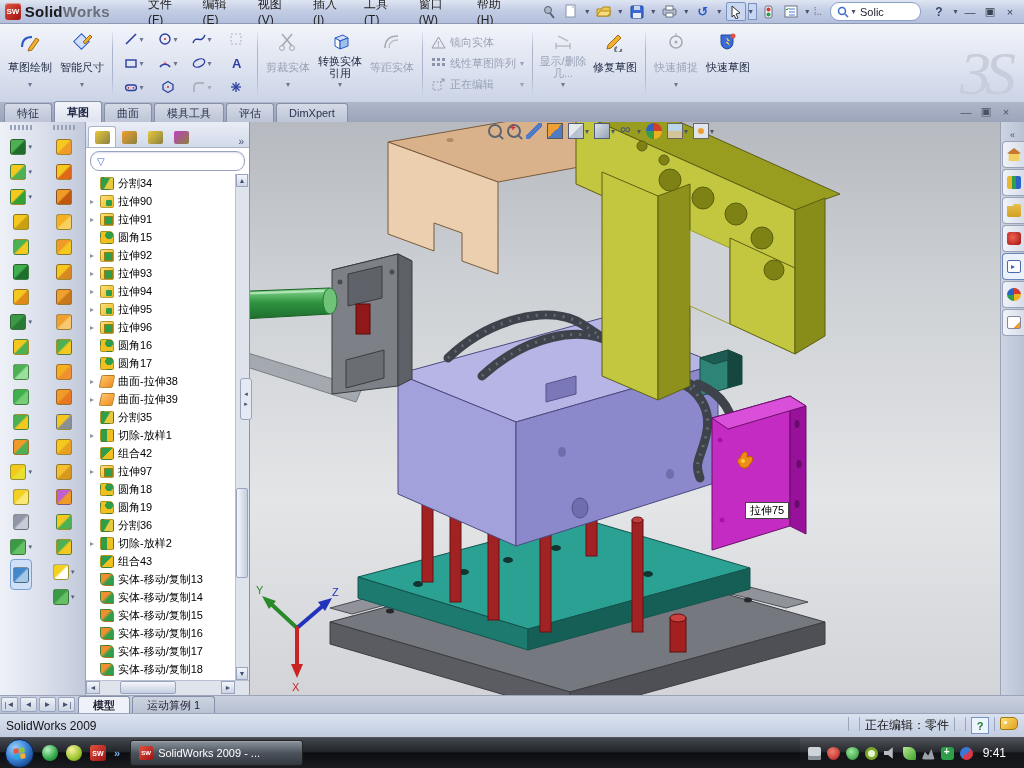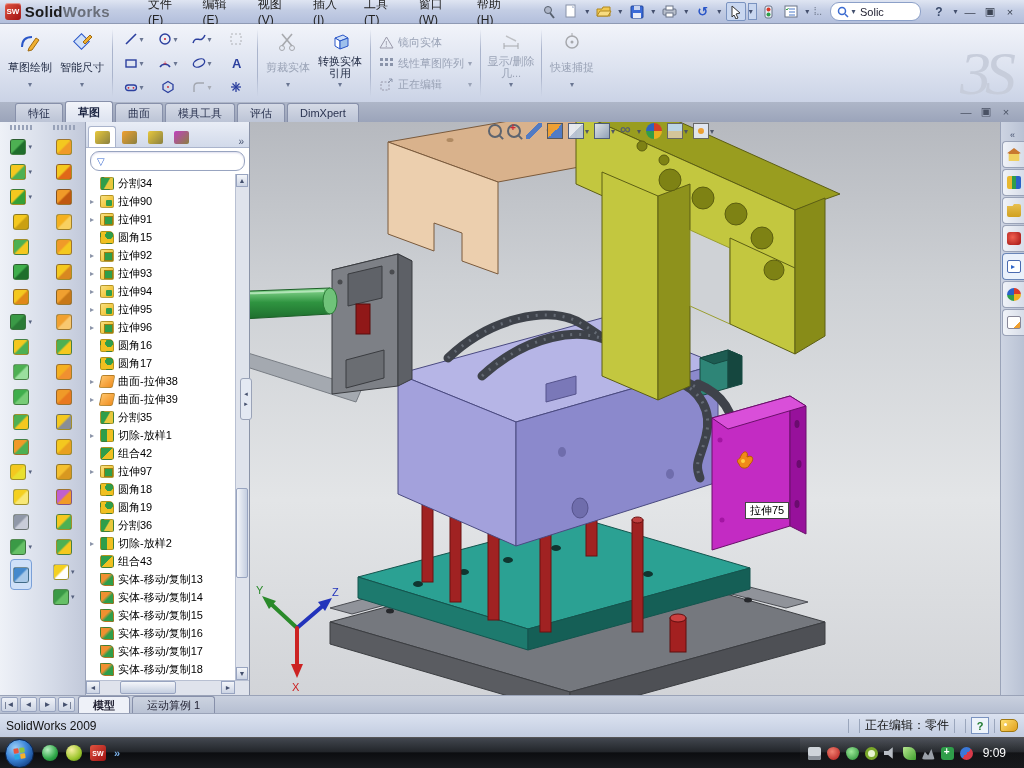--- a/index.html
+++ b/index.html
@@ -41,21 +41,21 @@
   .gcell{display:flex;align-items:center;justify-content:center;gap:1px;border-radius:2px;}
   .gcell .caret{font-size:8px;color:#6a7692;}
   .gcell.disabled{opacity:.45;filter:grayscale(1);}
   #stackgrp{display:flex;flex-direction:column;justify-content:center;gap:2px;}
   .stackbtn{display:flex;align-items:center;gap:4px;padding:2px 4px;border-radius:2px;color:#9aa3b6;font-size:11px;}
   .stackbtn .caret{font-size:8px;color:#9aa3b6;margin-left:auto;}
   #watermark{position:absolute;right:14px;top:18px;font-family:"Liberation Serif","DejaVu Serif",serif;
     font-style:italic;font-size:62px;color:#c7cddb;line-height:1;letter-spacing:-6px;}
   
   #tabbar{position:absolute;left:0;top:102px;width:1024px;height:20px;
-    background:linear-gradient(180deg,#aeb6c8,#9ba4ba);display:flex;align-items:flex-end;padding-left:15px;box-sizing:border-box;}
+    background:linear-gradient(180deg,#aeb6c8,#9ba4ba);display:flex;align-items:flex-end;padding-left:4px;box-sizing:border-box;}
   .ctab{height:18px;padding:0 12px;display:flex;align-items:center;font-size:11px;color:#2a3350;
     background:linear-gradient(180deg,#d5dae6,#bcc4d6);border:1px solid #8790aa;border-bottom:none;
     border-radius:3px 3px 0 0;margin-right:2px;}
   .ctab.active{background:linear-gradient(180deg,#f2f4fa,#dde3f0);height:20px;font-weight:bold;color:#1a2340;}
   #docwin{margin-left:auto;display:flex;margin-right:8px;margin-bottom:2px;}
   #docwin .winbtn{color:#4a5264;}
   
   #main{position:absolute;left:0;top:122px;width:1024px;height:573px;background:#cfd2d6;}
   
   #lefttools{position:absolute;left:0;top:0;width:86px;height:573px;display:flex;
@@ -426,20 +426,29 @@
       <span class="bico" data-name="convert-entities-icon">
           <svg class="mini" width="22" height="20">
             <polygon points="6,6 14,3 19,6 11,9" fill="#cfe0f8" stroke="#2a56c8"></polygon>
             <polygon points="6,6 11,9 11,17 6,14" fill="#fff" stroke="#2a56c8"></polygon>
             <polygon points="11,9 19,6 19,14 11,17" fill="#9ec0ec" stroke="#2a56c8"></polygon>
           </svg>
         </span>
       <span class="blabel" data-name="button-label">转换实体引用</span>
       <span class="caret" data-name="chevron-down-icon">▾</span>
     </div>
+    <div class="bigbtn disabled" data-name="offset-entities-button">
+      <span class="bico" data-name="offset-entities-icon">
+          <svg class="mini" width="20" height="20">
+            <path d="M3,16 Q3,4 16,4" fill="none" stroke="#556" stroke-width="1.5"></path>
+            <path d="M7,16 Q7,8 16,8" fill="none" stroke="#889" stroke-width="1.5"></path>
+          </svg>
+        </span>
+      <span class="blabel" data-name="button-label">等距实体</span>
+    </div>
     <div class="rsep"></div>
     <div id="stackgrp" data-name="sketch-pattern-group">
       <span class="stackbtn" data-name="mirror-entities-button">
           <svg class="mini" width="15" height="13">
             <polygon points="7.5,1 14,12 1,12" fill="none" stroke="#99a"></polygon>
             <text x="6" y="11" font-size="9" fill="#99a">!</text>
           </svg>
           <span data-name="button-label">镜向实体</span>
         </span>
       <span class="stackbtn" data-name="linear-sketch-pattern-button">
@@ -471,31 +480,50 @@
           <svg class="mini" width="20" height="20">
             <line x1="3" y1="14" x2="17" y2="14" stroke="#556"></line>
             <line x1="3" y1="11" x2="3" y2="17" stroke="#556"></line>
             <line x1="17" y1="11" x2="17" y2="17" stroke="#556"></line>
             <line x1="5" y1="4" x2="15" y2="9" stroke="#889" stroke-width="1.5"></line>
           </svg>
         </span>
       <span class="blabel" data-name="button-label">显示/删除几...</span>
       <span class="caret" data-name="chevron-down-icon">▾</span>
     </div>
+    <div class="bigbtn" data-name="repair-sketch-button">
+      <span class="bico" data-name="repair-sketch-icon">
+          <svg class="mini" width="20" height="20">
+            <polygon points="3,13 13,3 16,6 6,16 2,17" fill="#f0b030" stroke="#a06a10"></polygon>
+            <path d="M12,15 a3,3 0 1 0 4,2" fill="none" stroke="#778" stroke-width="2"></path>
+          </svg>
+        </span>
+      <span class="blabel" data-name="button-label">修复草图</span>
+    </div>
     <div class="rsep"></div>
     <div class="bigbtn disabled" data-name="quick-snaps-button">
       <span class="bico" data-name="quick-snaps-icon">
           <svg class="mini" width="20" height="20">
             <circle cx="10" cy="10" r="6" fill="none" stroke="#556" stroke-width="1.5"></circle>
             <circle cx="10" cy="10" r="1.5" fill="#556"></circle>
             <line x1="10" y1="1" x2="10" y2="5" stroke="#556"></line>
           </svg>
         </span>
       <span class="blabel" data-name="button-label">快速捕捉</span>
       <span class="caret" data-name="chevron-down-icon">▾</span>
+    </div>
+    <div class="bigbtn" data-name="rapid-sketch-button">
+      <span class="bico" data-name="rapid-sketch-icon">
+          <svg class="mini" width="22" height="20">
+            <path d="M4,3 L16,3 L16,10 Q16,16 10,17 Q4,16 4,10 Z" fill="#3a6ad8" stroke="#23479a"></path>
+            <polygon points="9,5 13,9 10.5,9 13,14 8.5,10 11,10" fill="#ffd840"></polygon>
+            <circle cx="16" cy="4" r="2.5" fill="#e05340"></circle>
+          </svg>
+        </span>
+      <span class="blabel" data-name="button-label">快速草图</span>
     </div>
     <div id="watermark" data-name="dassault-watermark">3S</div>
   </div>
 
   <div id="tabbar" data-name="command-tab-bar">
     <span id="ctabs" style="display:flex;align-items:flex-end;">
         <span class="ctab" data-name="tab-features">特征</span>
         <span class="ctab active" data-name="tab-sketch">草图</span>
         <span class="ctab" data-name="tab-surfaces">曲面</span>
         <span class="ctab" data-name="tab-mold-tools">模具工具</span>
@@ -1056,21 +1084,21 @@
     <span class="mnavb" data-name="last-tab-icon">►|</span>
     <span id="mtabs" style="display:flex;align-items:flex-end;">
         <span class="mtab active" data-name="model-tab-model">模型</span>
         <span class="mtab" data-name="model-tab-motion-study">运动算例 1</span>
       </span>
   </div>
 
 
   <div id="statusbar" data-name="status-bar">
     <span data-name="status-text">SolidWorks 2009</span>
-    <span style="margin-left:auto;display:flex;align-items:center;">
+    <span style="margin-left:auto;display:flex;">
       <span class="ssep"></span>
         <span class="ssep"></span>
       <span data-name="editing-status">正在编辑：零件</span>
       <span class="ssep"></span>
         <span class="ssep"></span>
       <span class="qmark" data-name="help-status-icon">?</span>
       <span class="ssep"></span>
       <span class="tagico" data-name="tag-icon"></span>
     </span>
   </div>
@@ -1081,29 +1109,33 @@
           <i></i>
           <i></i>
           <i></i>
           <i></i>
         </span>
       </div>
     <span class="qlico" data-name="quicklaunch-messenger-icon"></span>
     <span class="qlico" data-name="quicklaunch-orb-icon"></span>
     <span class="qlico" data-name="quicklaunch-solidworks-icon">SW</span>
     <span class="qchev" data-name="quicklaunch-overflow-icon">»</span>
+    <div class="taskbtn active" data-name="taskbar-button-solidworks">
+      <span class="tbico" data-name="taskbar-solidworks-icon">SW</span>
+      <span data-name="taskbar-button-label">SolidWorks 2009 - ...</span>
+    </div>
     <div id="tray" data-name="system-tray">
       <span id="trayicons" style="display:flex;gap:6px;align-items:center;">
           <span class="trico" data-name="tray-keyboard-icon"></span>
           <span class="trico" data-name="tray-antivirus-icon"></span>
           <span class="trico" data-name="tray-security-icon"></span>
           <span class="trico" data-name="tray-badge-icon"></span>
           <span class="trico" data-name="tray-volume-icon"></span>
           <span class="trico" data-name="tray-sprout-icon"></span>
           <span class="trico" data-name="tray-network-warning-icon"></span>
           <span class="trico" data-name="tray-health-icon"></span>
           <span class="trico" data-name="tray-sync-icon"></span>
         </span>
-      <span id="clock" data-name="taskbar-clock">9:09</span>
+      <span id="clock" data-name="taskbar-clock">9:41</span>
     </div>
   </div>
 
 </div>
 
 </body></html>

